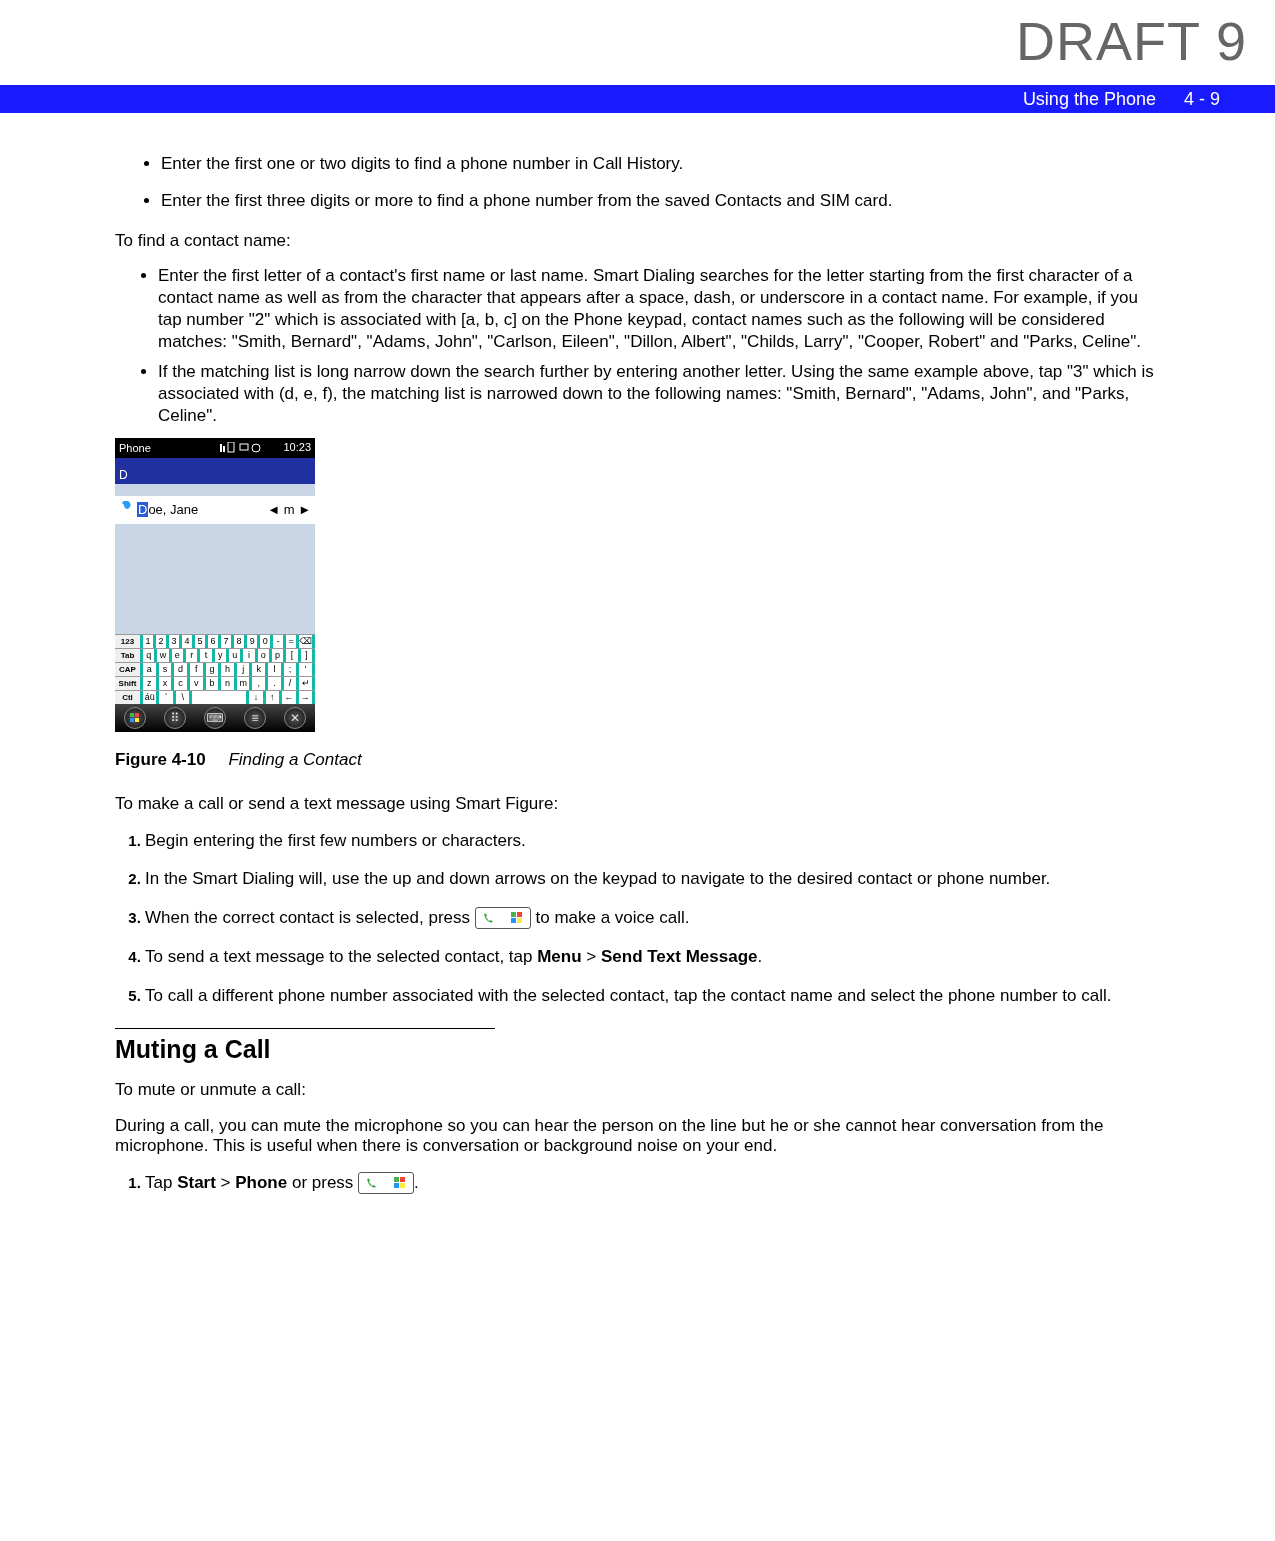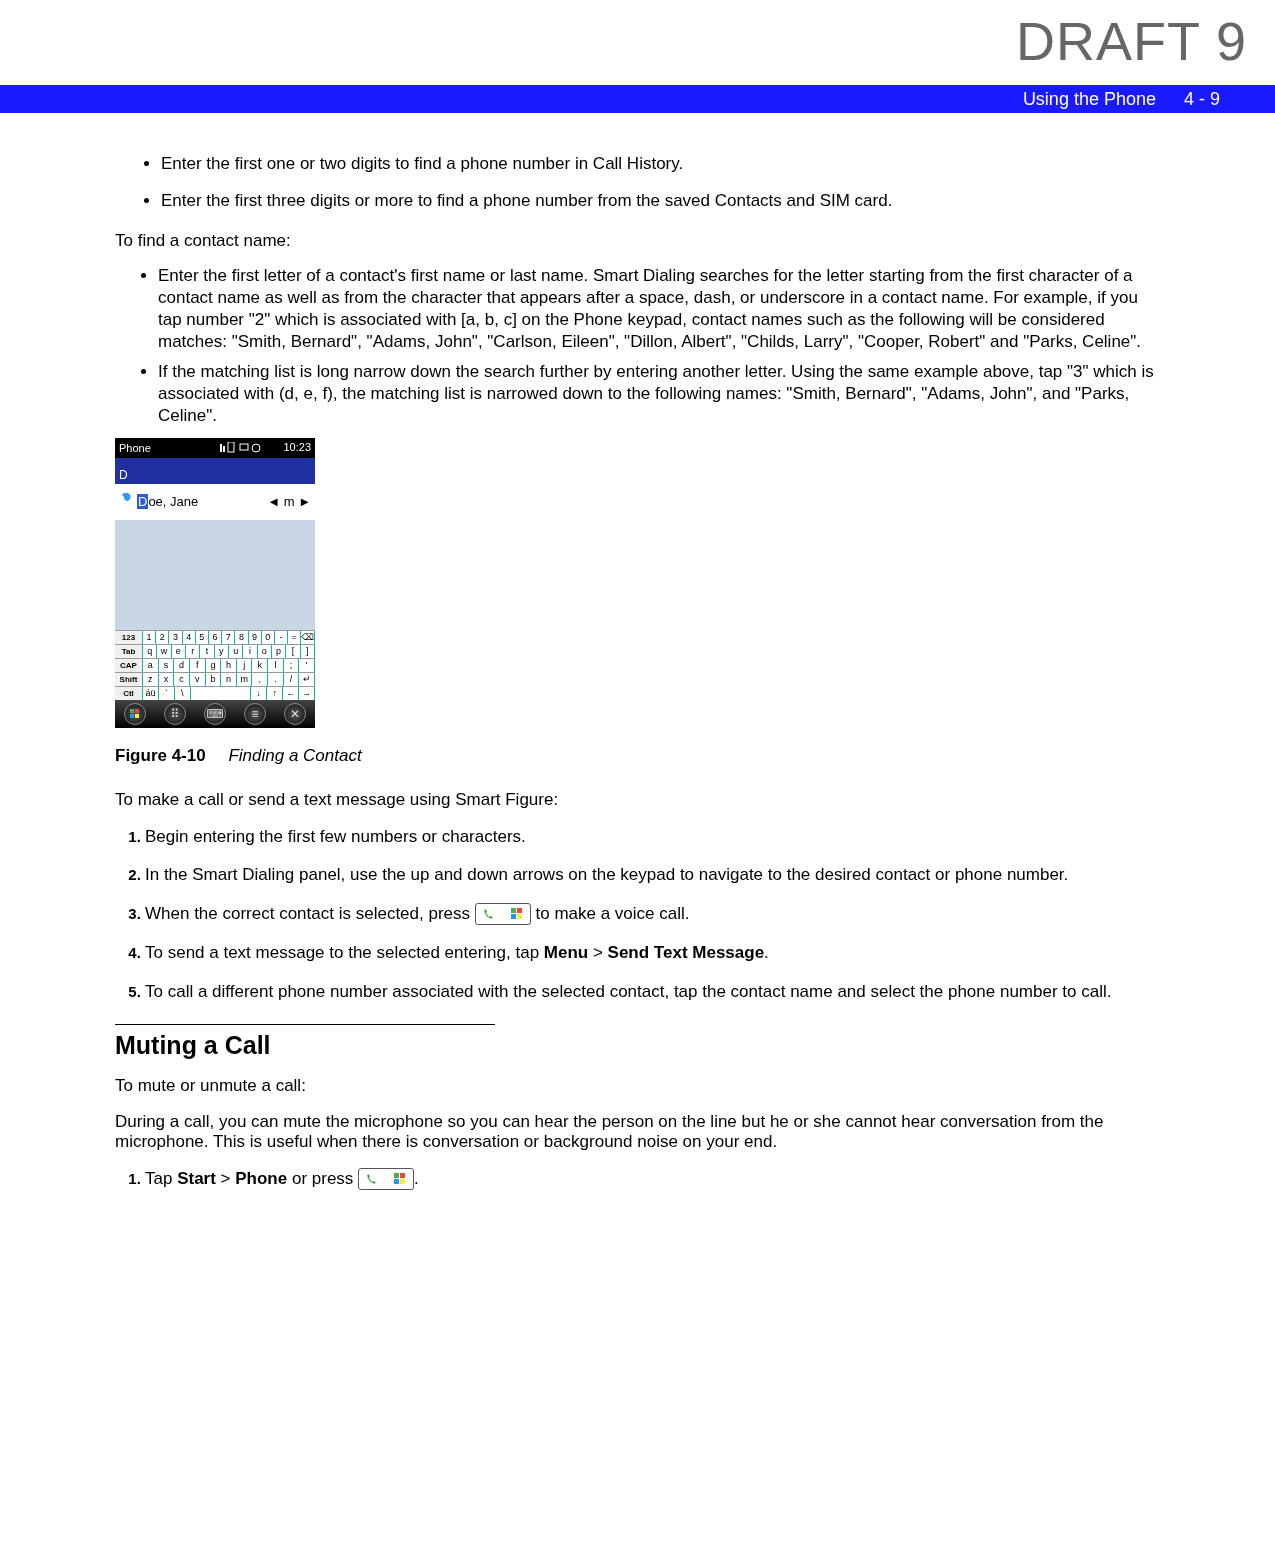--- a/index.html
+++ b/index.html
@@ -61,30 +61,30 @@
     background: #000; color: #fff; height: 20px;
     font-size: 11px; display:flex; align-items:center; justify-content:space-between;
     padding: 0 4px;
   }
   .phone-shot .titlebar .icons svg { vertical-align: middle; }
   .phone-shot .bluebar {
     background: #2030a0; color: #fff; height: 26px;
     font-size: 12px; display:flex; align-items:flex-end; padding:0 4px 2px 4px;
   }
   .phone-shot .result {
-    background: #fff; height: 36px; display:flex; align-items:center;
-    font-size: 13px; padding: 0 4px; justify-content: space-between;
+    background: #fff; height: 28px; display:flex; align-items:center;
+    font-size: 13px; padding: 0 4px; justify-content: space-between; margin-top: 12px;
   }
   .phone-shot .result .left { display:flex; align-items:center; gap:4px; }
   .phone-shot .result .hi { background:#2a5cd8; color:#fff; padding:0 1px; }
   .phone-shot .body { height: 110px; background:#c9d6e6; }
   .phone-shot .kb { background:#fff; }
   .phone-shot .kb .row { display:flex; height:14px; border-top:1px solid #999; }
   .phone-shot .kb .row .k {
-    flex:1; border-right:1px solid #14b8a6; font-size:9px;
+    flex:1; border-right:3px solid #14b8a6; font-size:9px;
     display:flex;align-items:center;justify-content:center;
     background:#fff; color:#000;
   }
   .phone-shot .kb .row .kl { flex:0 0 28px; font-size:8px; font-weight:bold; background:#f0f0f0;}
   .phone-shot .bottom {
     background: linear-gradient(#444,#000); height: 28px;
     display:flex; align-items:center; justify-content:space-around;
   }
   .phone-shot .bottom .circ {
     width:22px;height:22px;border-radius:11px;border:1px solid #888;
@@ -262,33 +262,33 @@
 
   <div class="fig-caption">
     <span class="lbl">Figure 4-10</span>
     <span class="txt">Finding a Contact</span>
   </div>
 
   <p class="plain">To make a call or send a text message using Smart Figure:</p>
 
   <ol class="steps">
     <li>Begin entering the first few numbers or characters.</li>
-    <li>In the Smart Dialing panel, use the up and down arrows on the keypad to navigate to the desired contact or phone number.</li>
+    <li>In the Smart Dialing will, use the up and down arrows on the keypad to navigate to the desired contact or phone number.</li>
     <li>
       <span>When the correct contact is selected, press </span><span class="key-btn"><svg class="g" viewBox="0 0 14 14">
             <path d="M3 2 C 2 3 2 5 4 8 C 6 11 9 12 11 11 L 9 9 L 7 10 L 4 6 L 5 4 Z" fill="#3ba23b"></path>
           </svg><svg class="w" viewBox="0 0 14 14">
             <rect x="1" y="1" width="5" height="5" fill="#4caf50"></rect>
             <rect x="7" y="1" width="5" height="5" fill="#f44336"></rect>
             <rect x="1" y="7" width="5" height="5" fill="#2196f3"></rect>
             <rect x="7" y="7" width="5" height="5" fill="#ffeb3b"></rect>
           </svg></span><span> to make a voice call.</span>
     </li>
     <li>
-      <span>To send a text message to the selected entering, tap </span><b>Menu</b><span> &gt; </span><b>Send Text Message</b><span>.</span>
+      <span>To send a text message to the selected contact, tap </span><b>Menu</b><span> &gt; </span><b>Send Text Message</b><span>.</span>
     </li>
     <li>To call a different phone number associated with the selected contact, tap the contact name and select the phone number to call.</li>
   </ol>
 
   <hr class="section-rule">
   <h2 class="section">Muting a Call</h2>
 
   <p class="plain">To mute or unmute a call:</p>
   <p class="plain">During a call, you can mute the microphone so you can hear the person on the line but he or she cannot hear conversation from the microphone. This is useful when there is conversation or background noise on your end.</p>
 

